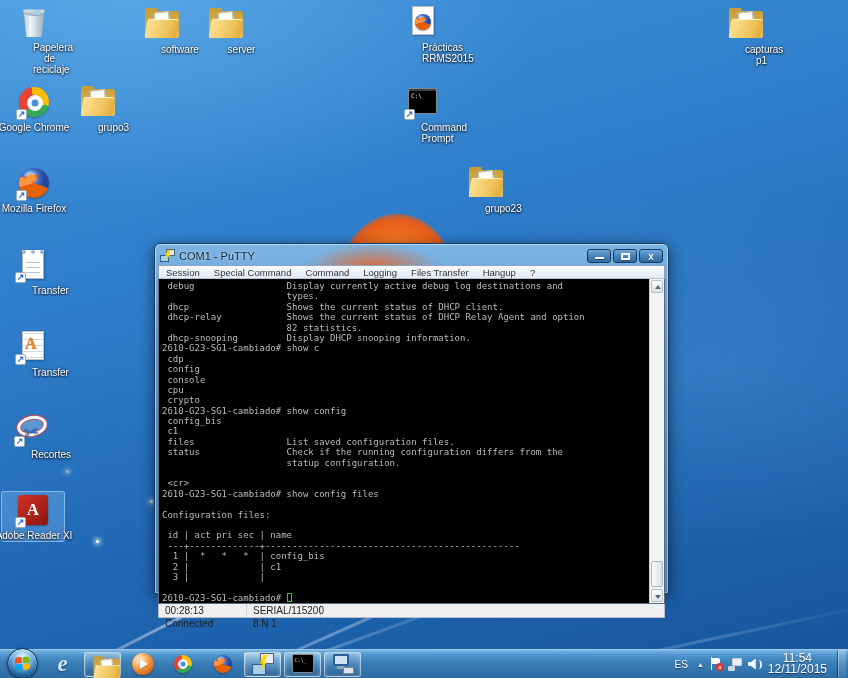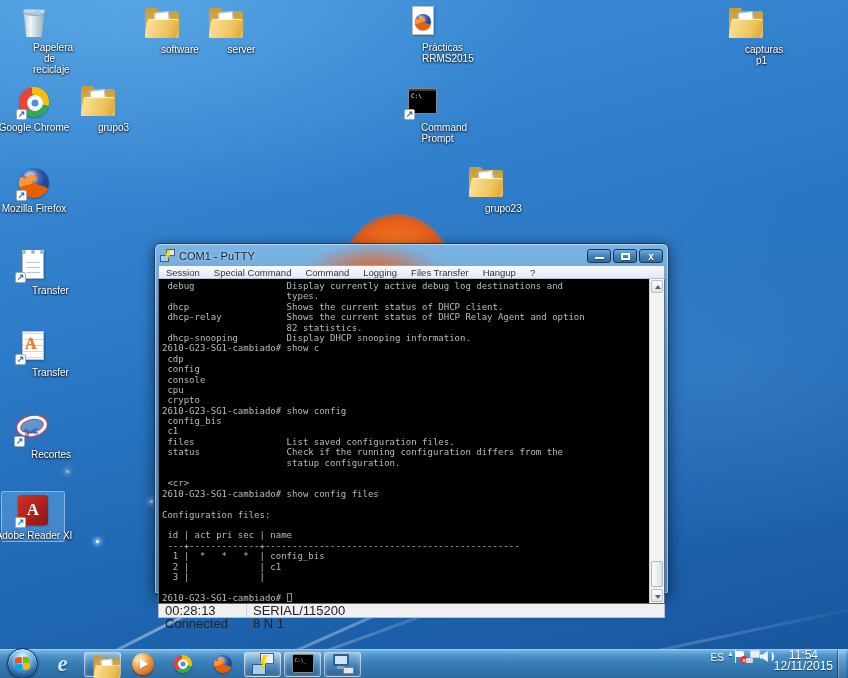--- a/index.html
+++ b/index.html
@@ -121,21 +121,21 @@
   .vscroll { width:15px; background:#f1f3f5; border-left:1px solid #c9ced4; position:relative; }
   .varrow { position:absolute; left:1px; width:12px; height:13px; background:linear-gradient(#fefefe,#dfe3e8);
     border:1px solid #b9bfc7; border-radius:2px; }
   .varrow.up { top:1px; } .varrow.down { bottom:1px; }
   .varrow:after { content:""; position:absolute; left:3px; border-left:3px solid transparent; border-right:3px solid transparent; }
   .varrow.up:after { top:4px; border-bottom:4px solid #5a6572; }
   .varrow.down:after { top:5px; border-top:4px solid #5a6572; }
   .vthumb { position:absolute; left:1px; bottom:16px; width:12px; height:26px;
     background:linear-gradient(90deg,#fdfdfd,#d9dee4); border:1px solid #aeb6c0; border-radius:2px; }
   .statusbar { height:14px; background:#f0f0f0; border:1px solid #b9bfc7; border-top:none;
-    display:flex; align-items:flex-end; font-size:13px; color:#222; }
+    display:flex; align-items:flex-end; font-size:10px; color:#222; }
   .statusbar .seg { padding:0 6px; height:100%; line-height:13px; border-right:1px solid #cdd2d8; }
   .statusbar .seg:nth-child(1){ width:88px; } .statusbar .seg:nth-child(2){ width:74px; }
   .statusbar .seg:nth-child(3){ border-right:none; flex:1; }
 
   
   .taskbar { position:absolute; left:0; bottom:0; width:848px; height:29px; z-index:10;
     background:linear-gradient(#7cb7e4 0%, #4f96cd 18%, #3a7fb8 45%, #2d6ba2 100%);
     border-top:1px solid #9fcbe8; display:flex; align-items:center; }
   .tb-left { display:flex; align-items:center; height:100%; padding-left:4px; gap:3px; }
   .tb-btn { width:37px; height:25px; display:flex; align-items:center; justify-content:center;
@@ -170,21 +170,21 @@
     clip-path:polygon(45% 0,100% 0,60% 42%,90% 42%,10% 100%,40% 52%,5% 52%);
     filter:drop-shadow(0 1px 1px rgba(0,0,0,.4)); }
   .g-cmd-tb { position:absolute; left:2px; top:2px; width:22px; height:19px; background:#000;
     border:1px solid #888; border-radius:2px; }
   .g-cmd-tb span { position:absolute; left:2px; top:2px; font-family:"DejaVu Sans Mono",monospace; font-size:5px; color:#ddd; }
   .g-comp { position:absolute; left:2px; top:2px; width:22px; height:20px; }
   .g-comp .scr { position:absolute; left:1px; top:0; width:16px; height:12px; background:#cfe4f6; border:2px solid #2a5f98; border-radius:1px; }
   .g-comp .base { position:absolute; left:5px; top:12px; width:8px; height:3px; background:#8fa3b4; }
   .g-comp .prn { position:absolute; right:0; bottom:0; width:11px; height:7px; background:#dfe5ea; border:1px solid #7a8894; border-radius:1px; }
 
-  .tb-right { margin-left:auto; display:flex; align-items:flex-start; height:100%; padding-right:2px; color:#fff; }
+  .tb-right { margin-left:auto; display:flex; align-items:center; height:100%; gap:6px; padding-right:2px; color:#fff; }
   .tray-lang { font-size:10px; text-shadow:0 1px 1px rgba(0,0,0,.5); padding:2px 3px; }
   .tray-chevron { font-size:7px; color:#eaf2fa; text-shadow:0 1px 1px rgba(0,0,0,.5); }
   .tray-flag { position:relative; width:12px; height:14px; }
   .tray-flag .pole { position:absolute; left:1px; top:0; width:1.5px; height:13px; background:#f0f4f8; }
   .tray-flag .cloth { position:absolute; left:2.5px; top:1px; width:8px; height:6px; background:#fdfdfd; border-radius:0 2px 2px 0; }
   .tray-flag .badge { position:absolute; right:-2px; bottom:0; width:8px; height:8px; border-radius:50%;
     background:#d33; color:#fff; font-size:6px; line-height:8px; text-align:center; font-weight:bold; }
   .tray-net { position:relative; width:14px; height:13px; }
   .tray-net .scr { position:absolute; right:0; top:0; width:10px; height:8px; background:#e8eef4; border:1px solid #c3cdd6; border-radius:1px; }
   .tray-net .plug { position:absolute; left:0; bottom:0; width:7px; height:5px; background:#cfd8e0; border-radius:1px; }

